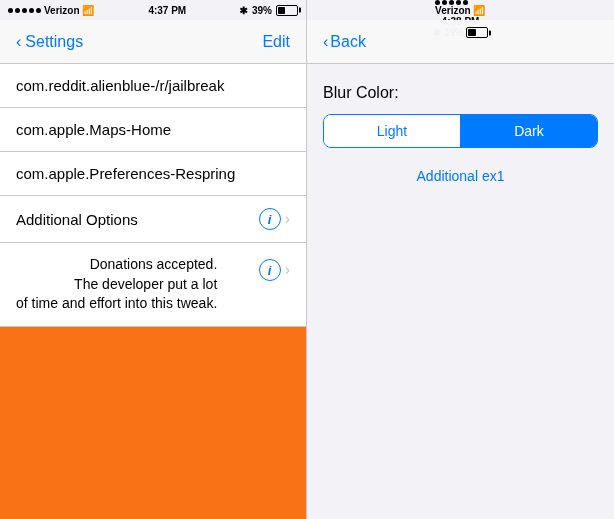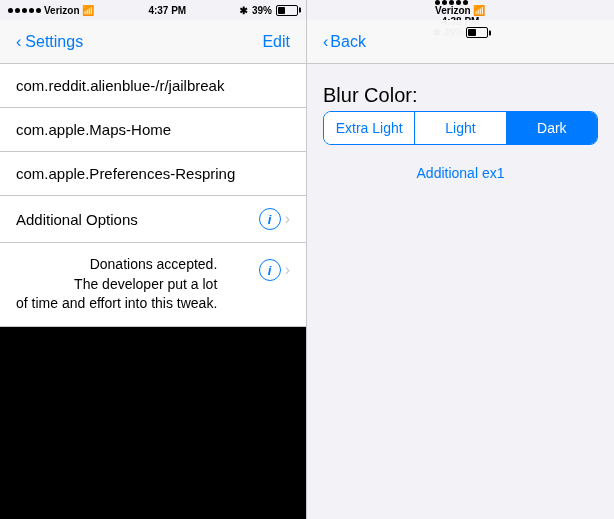--- a/index.html
+++ b/index.html
@@ -65,21 +65,21 @@
     }
 
     .nav-edit {
       color: #007aff;
       font-size: 16px;
       cursor: pointer;
     }
 
     .list-container {
       flex: 1;
-      background: #000000;
+      background: #f97316;
       overflow-y: auto;
     }
 
     .list-item {
       padding: 12px 16px;
       border-bottom: 1px solid #c8c8cc;
       font-size: 15px;
       color: #000;
       background: #fff;
       display: flex;
@@ -170,23 +170,23 @@
       align-items: center;
       gap: 2px;
       cursor: pointer;
     }
 
     .right-content {
       padding: 20px 16px;
     }
 
     .blur-label {
-      font-size: 20px;
+      font-size: 16px;
       color: #000;
-      margin-bottom: 4px;
+      margin-bottom: 12px;
       font-weight: 400;
     }
 
     .segmented-control {
       display: flex;
       border: 1.5px solid #007aff;
       border-radius: 8px;
       overflow: hidden;
       margin-bottom: 20px;
     }
@@ -361,23 +361,20 @@
       <span>‹</span>
       <span>Back</span>
     </div>
   </div>
 
   <div class="right-content">
     <div class="blur-label">Blur Color:</div>
 
     <div class="segmented-control">
       <div class="segment">
-        <span>Extra Light</span>
-      </div>
-      <div class="segment">
         <span>Light</span>
       </div>
       <div class="segment active">
         <span>Dark</span>
       </div>
     </div>
 
     <div class="url-scheme-container">
       <div class="url-scheme-link">
         <span>Additional ex1</span>

